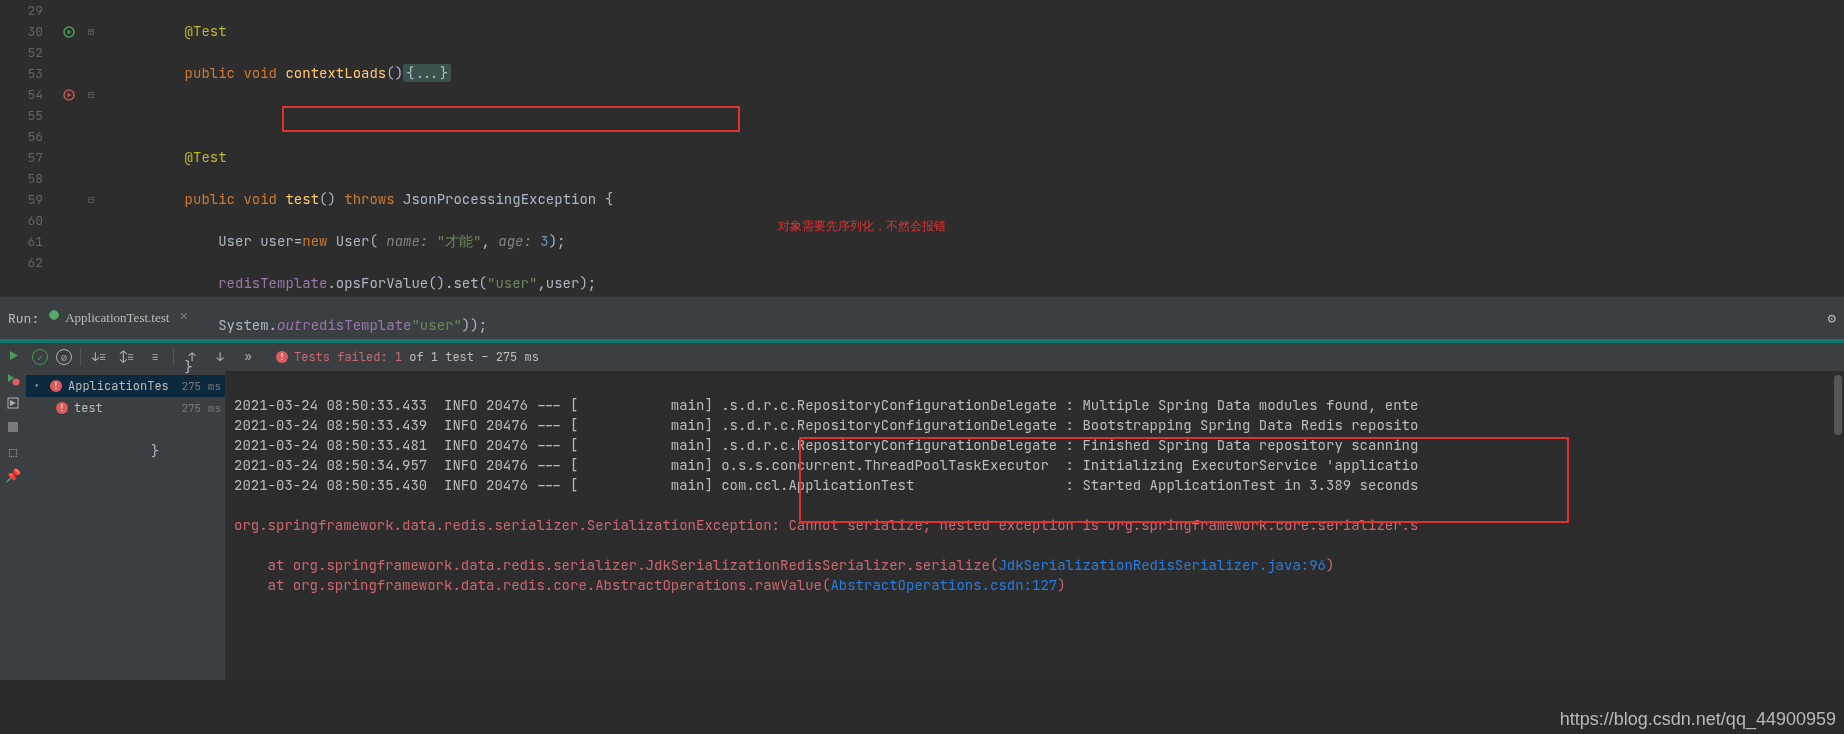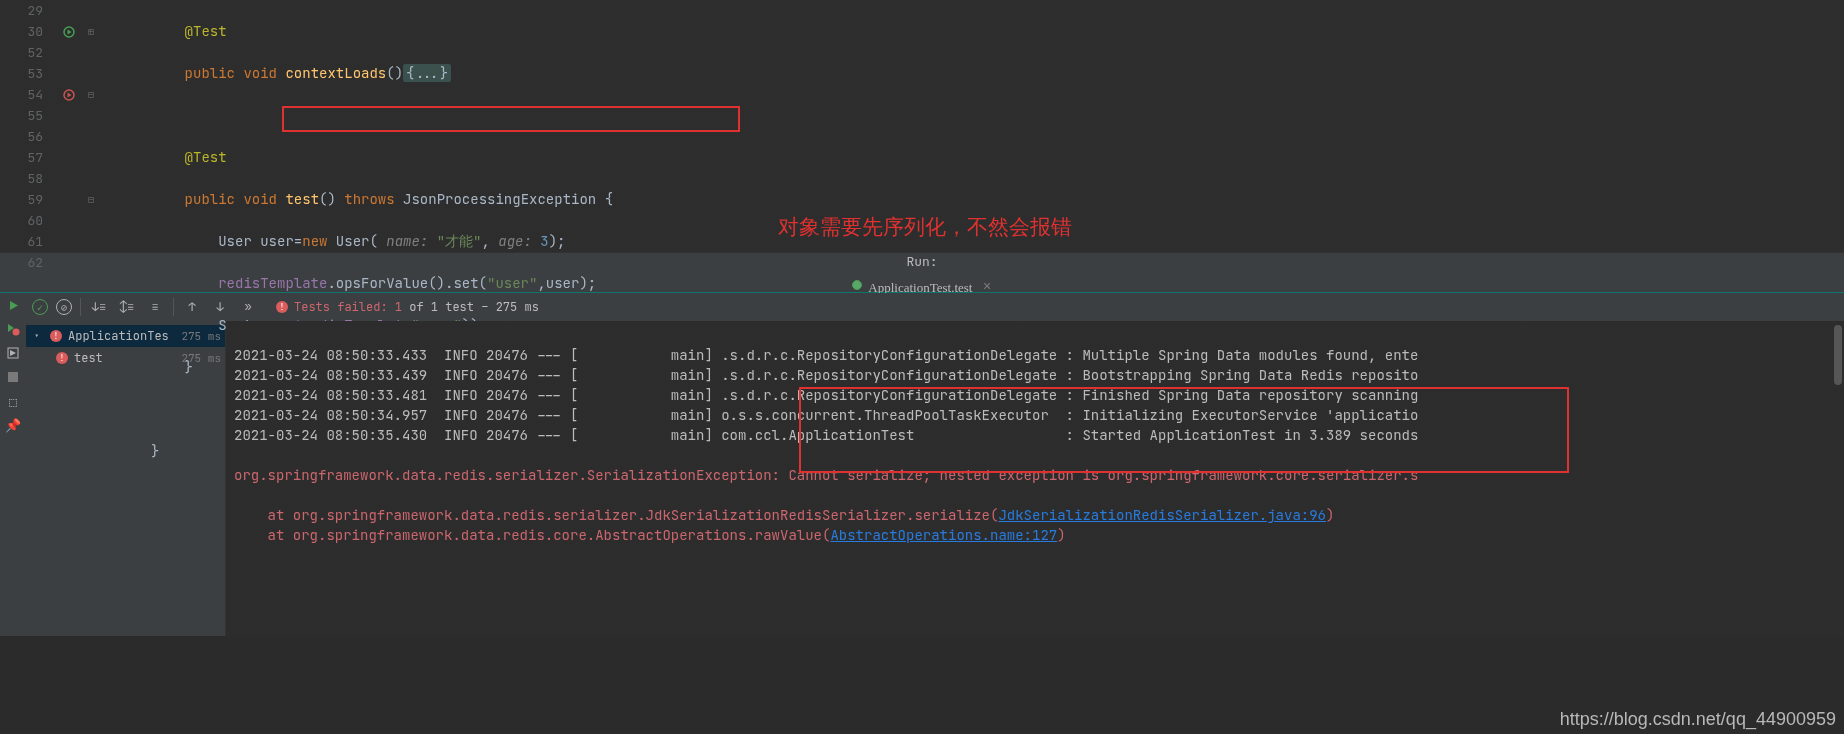--- a/index.html
+++ b/index.html
@@ -8,21 +8,21 @@
   font-family: 'JetBrains Mono', 'Consolas', monospace;
   font-size: 14px;
   color: #a9b7c6;
   width: 1844px;
   height: 734px;
   overflow: hidden;
   position: relative;
 }
 .editor-area {
   display: flex;
-  height: 252px;
+  height: 296px;
   background: linear-gradient(rgba(43,43,43,0.85), rgba(43,43,43,0.85)), #3a3a3a;
   position: relative;
 }
 .gutter {
   width: 55px;
   background: transparent;
   text-align: right;
   padding-right: 12px;
   color: #606366;
   font-size: 13px;
@@ -62,38 +62,37 @@
   border: 2px solid #e03131;
   left: 139px; top: 106px;
   width: 458px; height: 26px;
   pointer-events: none;
 }
 .annotation-text {
   position: absolute;
   left: 635px; top: 216px;
   color: #e03131;
   font-family: 'Microsoft YaHei', sans-serif;
-  font-size: 21px;
+  font-size: 12px;
 }
 .run-panel {
   height: 384px;
   background: #2b2b2b;
   border-top: 1px solid #323232;
   display: flex;
   flex-direction: column;
 }
 .run-header {
-  height: 40px;
+  height: 46px;
   background: #3c3f41;
   display: flex;
   align-items: center;
   padding: 0 8px;
   gap: 10px;
-  border-bottom: 1px solid #0f766e;
-  flex-direction: column;
+  border-bottom: 4px solid #0f766e;
 }
 .run-header .label { color: #bbbbbb; font-size: 13px; }
 .run-header .tab { color: #bbbbbb; font-size: 13px; display: flex; align-items: flex-start; gap: 6px; font-family: Liberation Serif, serif; }
 .run-header .green-dot { width:10px; height:10px; background:#59a869; border-radius:50%; border:1px solid #499c54;}
 .run-header .close-x { color:#7a7a7a; font-size:11px; margin-left:4px;}
 .run-header .gear { margin-left:auto; color:#afb1b3; font-size:14px;}
 .run-body { flex:1; display:flex; }
 .run-leftbar {
   width: 26px;
   background: #3c3f41;
@@ -134,21 +133,21 @@
   background: linear-gradient(rgba(43,43,43,0.9), rgba(43,43,43,0.9)), #3a3a3a;
   padding: 4px 8px;
   font-size: 14px;
   line-height: 20px;
   white-space: pre;
   overflow: hidden;
   position: relative;
 }
 .console .log { color:#bbbbbb;text-align:right; }
 .console .err { color:#cc666e; }
-.console .link { color:#287bde; text-decoration: underline; }
+.console .link { color:#287bde; }
 .redbox2 {
   position: absolute;
   border: 2px solid #e03131;
   left: 573px; top: 66px;
   width: 770px; height: 86px;
   pointer-events: none;
 }
 .watermark {
   position: absolute;
   right: 8px; bottom: 4px;
@@ -306,21 +305,21 @@
         <div class="console">
 <span class="log">2021-03-24 08:50:33.433  INFO 20476 --- [           main] .s.d.r.c.RepositoryConfigurationDelegate : Multiple Spring Data modules found, ente</span>
 <span class="log">2021-03-24 08:50:33.439  INFO 20476 --- [           main] .s.d.r.c.RepositoryConfigurationDelegate : Bootstrapping Spring Data Redis reposito</span>
 <span class="log">2021-03-24 08:50:33.481  INFO 20476 --- [           main] .s.d.r.c.RepositoryConfigurationDelegate : Finished Spring Data repository scanning</span>
 <span class="log">2021-03-24 08:50:34.957  INFO 20476 --- [           main] o.s.s.concurrent.ThreadPoolTaskExecutor  : Initializing ExecutorService 'applicatio</span>
 <span class="log">2021-03-24 08:50:35.430  INFO 20476 --- [           main] com.ccl.ApplicationTest                  : Started ApplicationTest in 3.389 seconds</span>
 
 <span class="err">org.springframework.data.redis.serializer.SerializationException: Cannot serialize; nested exception is org.springframework.core.serializer.s</span>
 
 <span class="err">    at org.springframework.data.redis.serializer.JdkSerializationRedisSerializer.serialize(</span><span class="link">JdkSerializationRedisSerializer.java:96</span><span class="err">)</span>
-<span class="err">    at org.springframework.data.redis.core.AbstractOperations.rawValue(</span><span class="link">AbstractOperations.name:127</span><span class="err">)</span>
+<span class="err">    at org.springframework.data.redis.core.AbstractOperations.rawValue(</span><span class="link">AbstractOperations.csdn:127</span><span class="err">)</span>
           <div class="redbox2"></div>
           <div class="scroll-thumb"></div>
         </div>
       </div>
     </div>
   </div>
 </div>
 
 <div class="watermark">https://blog.csdn.net/qq_44900959</div>
 

